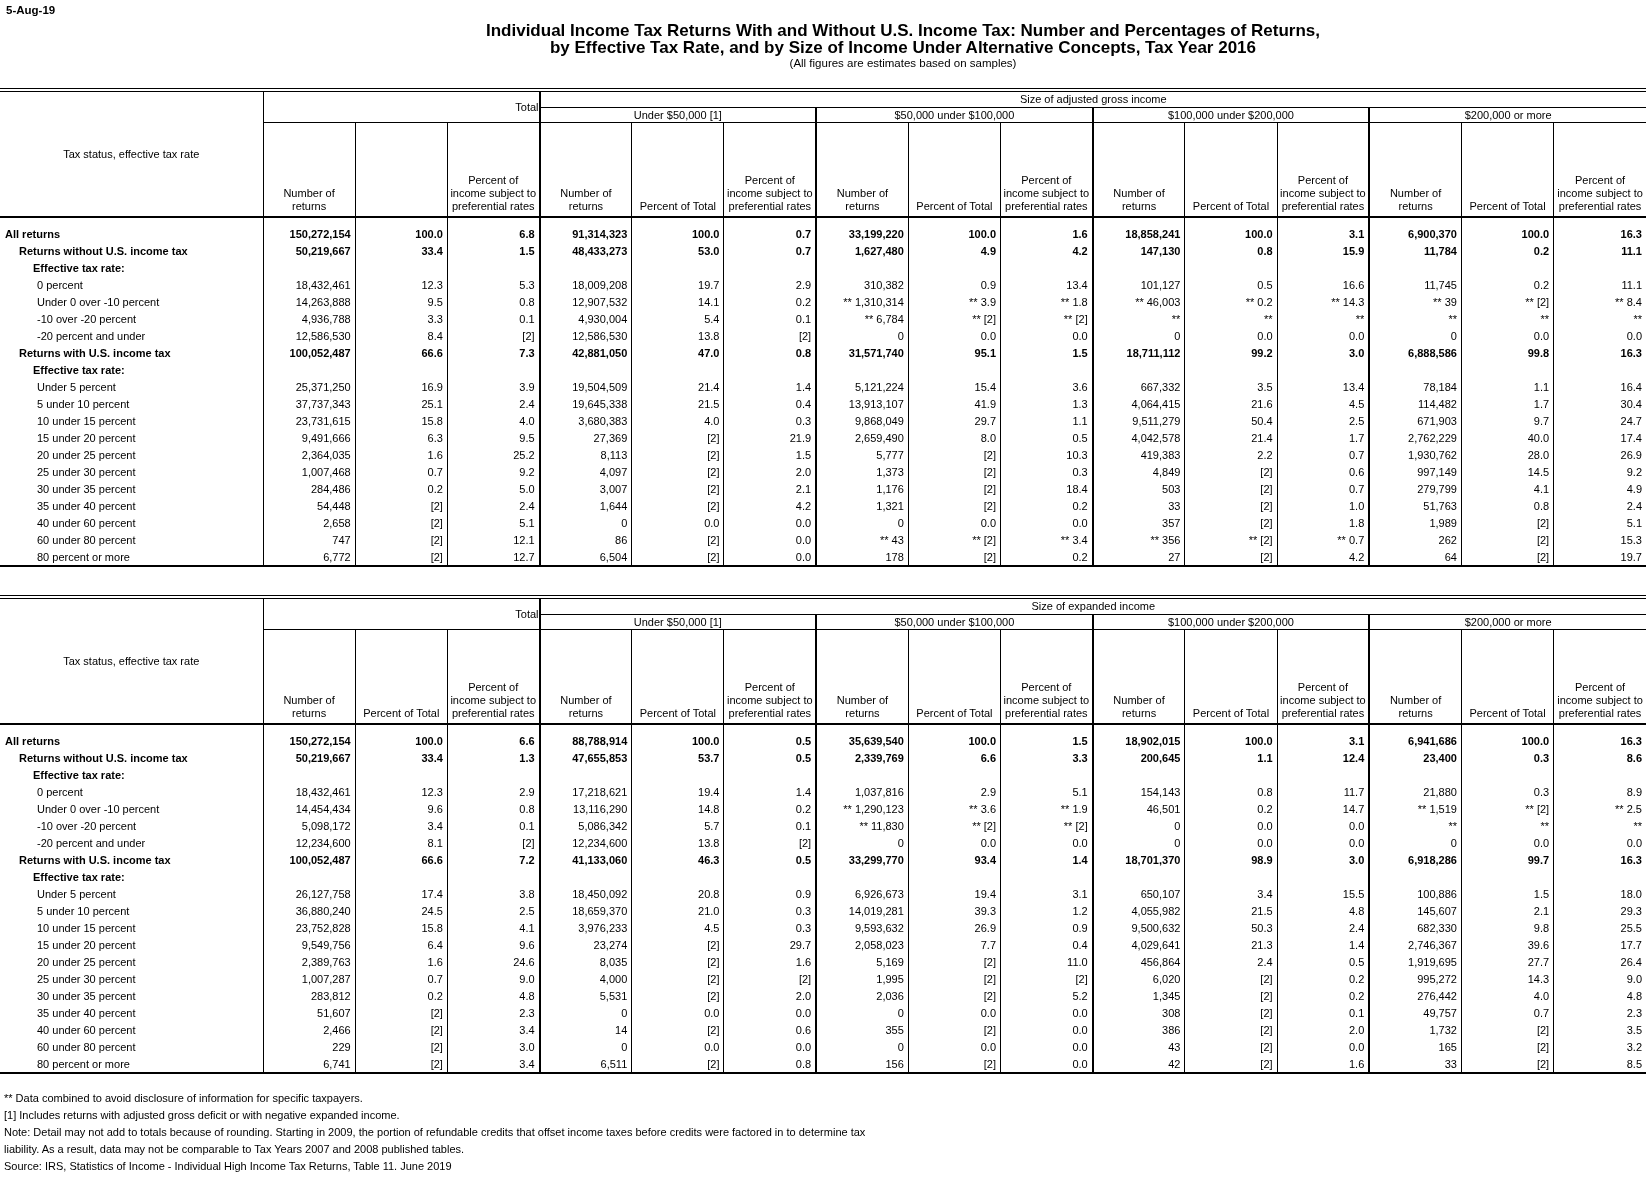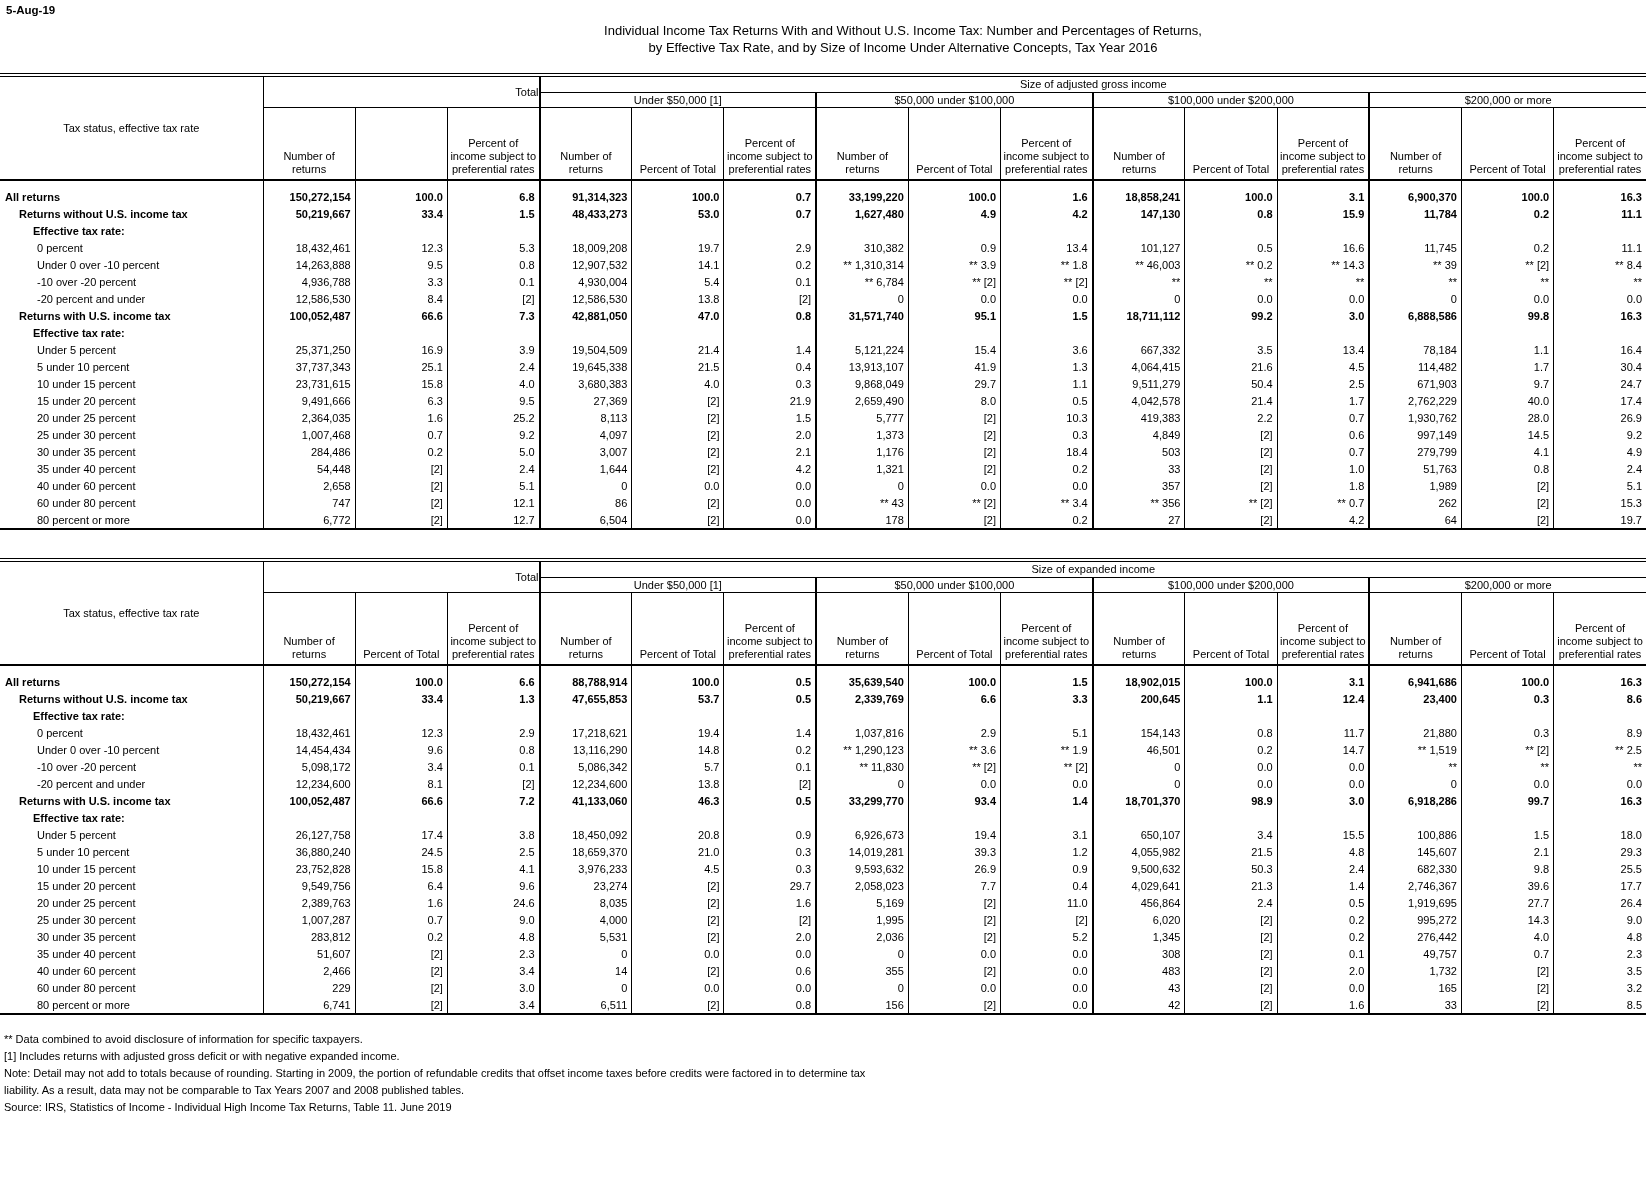--- a/index.html
+++ b/index.html
@@ -1,50 +1,51 @@
 <!DOCTYPE html>
 <html><head>
 <meta charset="utf-8">
 <style>
   * { margin:0; padding:0; box-sizing:border-box; }
   html,body { background:#fff; }
   body { font-family:"Liberation Sans", sans-serif; color:#000; }
   .page { position:relative; width:1646px; height:1196px; background:#fff; overflow:hidden; }
   .date { position:absolute; top:4px; left:6px; font-size:11.5px; font-weight:bold; }
   .titles { margin-left:160px; width:1486px; padding-top:22px; text-align:center; }
-  .title-line { font-size:13px; font-weight:normal; line-height:17px; }
+  .title-line { font-size:17px; font-weight:bold; line-height:17px; }
   .subtitle { font-size:11.5px; line-height:15px; }
   .tblwrap { border-top:4px double #000; border-bottom:2px solid #000; }
   .tblwrap.first { margin-top:17px; }
   .tblwrap.second { margin-top:28px; }
   table { border-collapse:collapse; table-layout:fixed; width:1646px; font-size:11px; }
   th, td { font-weight:normal; }
   th.stub-head { border-bottom:2px solid #000; vertical-align:middle; text-align:center; font-size:11px; }
   th.h-total { border-left:1px solid #000; border-bottom:1px solid #000; text-align:right; vertical-align:middle; height:15px; }
   th.h-span { border-left:2px solid #000; border-bottom:1px solid #000; vertical-align:middle; height:15px; }
   th.h-group { border-left:2px solid #000; border-bottom:1px solid #000; text-align:center; vertical-align:middle; height:15px;margin-left:37px; }
-  th.h-col { border-left:1px solid #000; border-bottom:2px solid #000; vertical-align:bottom; text-align:center; height:73px; padding:0 2px 3px 2px; line-height:13px; }
+  th.h-col { border-left:1px solid #000; border-bottom:2px solid #000; vertical-align:bottom; text-align:center; height:95px; padding:0 2px 3px 2px; line-height:13px; }
   th.h-col.gb { border-left:2px solid #000; }
   tr.spacer td { height:8px; }
   tr.drow { height:17px; }
   td.lab { text-align:left; white-space:nowrap; }
   td.v { border-left:1px solid #000; text-align:right; padding-right:4px; white-space:nowrap; }
   td.v.gb { border-left:2px solid #000; }
   tr.bold td { font-weight:bold; }
   .footnotes { margin-top:16px; margin-left:4px; }
   .fline { font-size:11px; line-height:17px; }
 </style>
 </head>
 <body>
 
 <div class="page">
   <div class="date">5-Aug-19</div>
   <div class="titles">
     <div class="title-line">Individual Income Tax Returns With and Without U.S. Income Tax:  Number and Percentages of Returns,</div>
     <div class="title-line">by Effective Tax Rate, and by Size of Income Under Alternative Concepts, Tax Year 2016</div>
+    <div class="subtitle">(All figures are estimates based on samples)</div>
   </div>
 
   <div class="tblwrap first">
     <table>
         <colgroup>
           <col style="width: 263px;">
           <col style="width: 92.2px;">
           <col style="width: 92.2px;">
           <col style="width: 92.2px;">
           <col style="width: 92.2px;">
@@ -852,21 +853,21 @@
             <td class="lab" style="padding-left: 37px;">40 under 60 percent</td>
             <td class="v">2,466</td>
             <td class="v">[2]</td>
             <td class="v">3.4</td>
             <td class="v gb">14</td>
             <td class="v">[2]</td>
             <td class="v">0.6</td>
             <td class="v gb">355</td>
             <td class="v">[2]</td>
             <td class="v">0.0</td>
-            <td class="v gb">483</td>
+            <td class="v gb">386</td>
             <td class="v">[2]</td>
             <td class="v">2.0</td>
             <td class="v gb">1,732</td>
             <td class="v">[2]</td>
             <td class="v">3.5</td>
           </tr>
           <tr class="drow">
             <td class="lab" style="padding-left: 37px;">60 under 80 percent</td>
             <td class="v">229</td>
             <td class="v">[2]</td>

